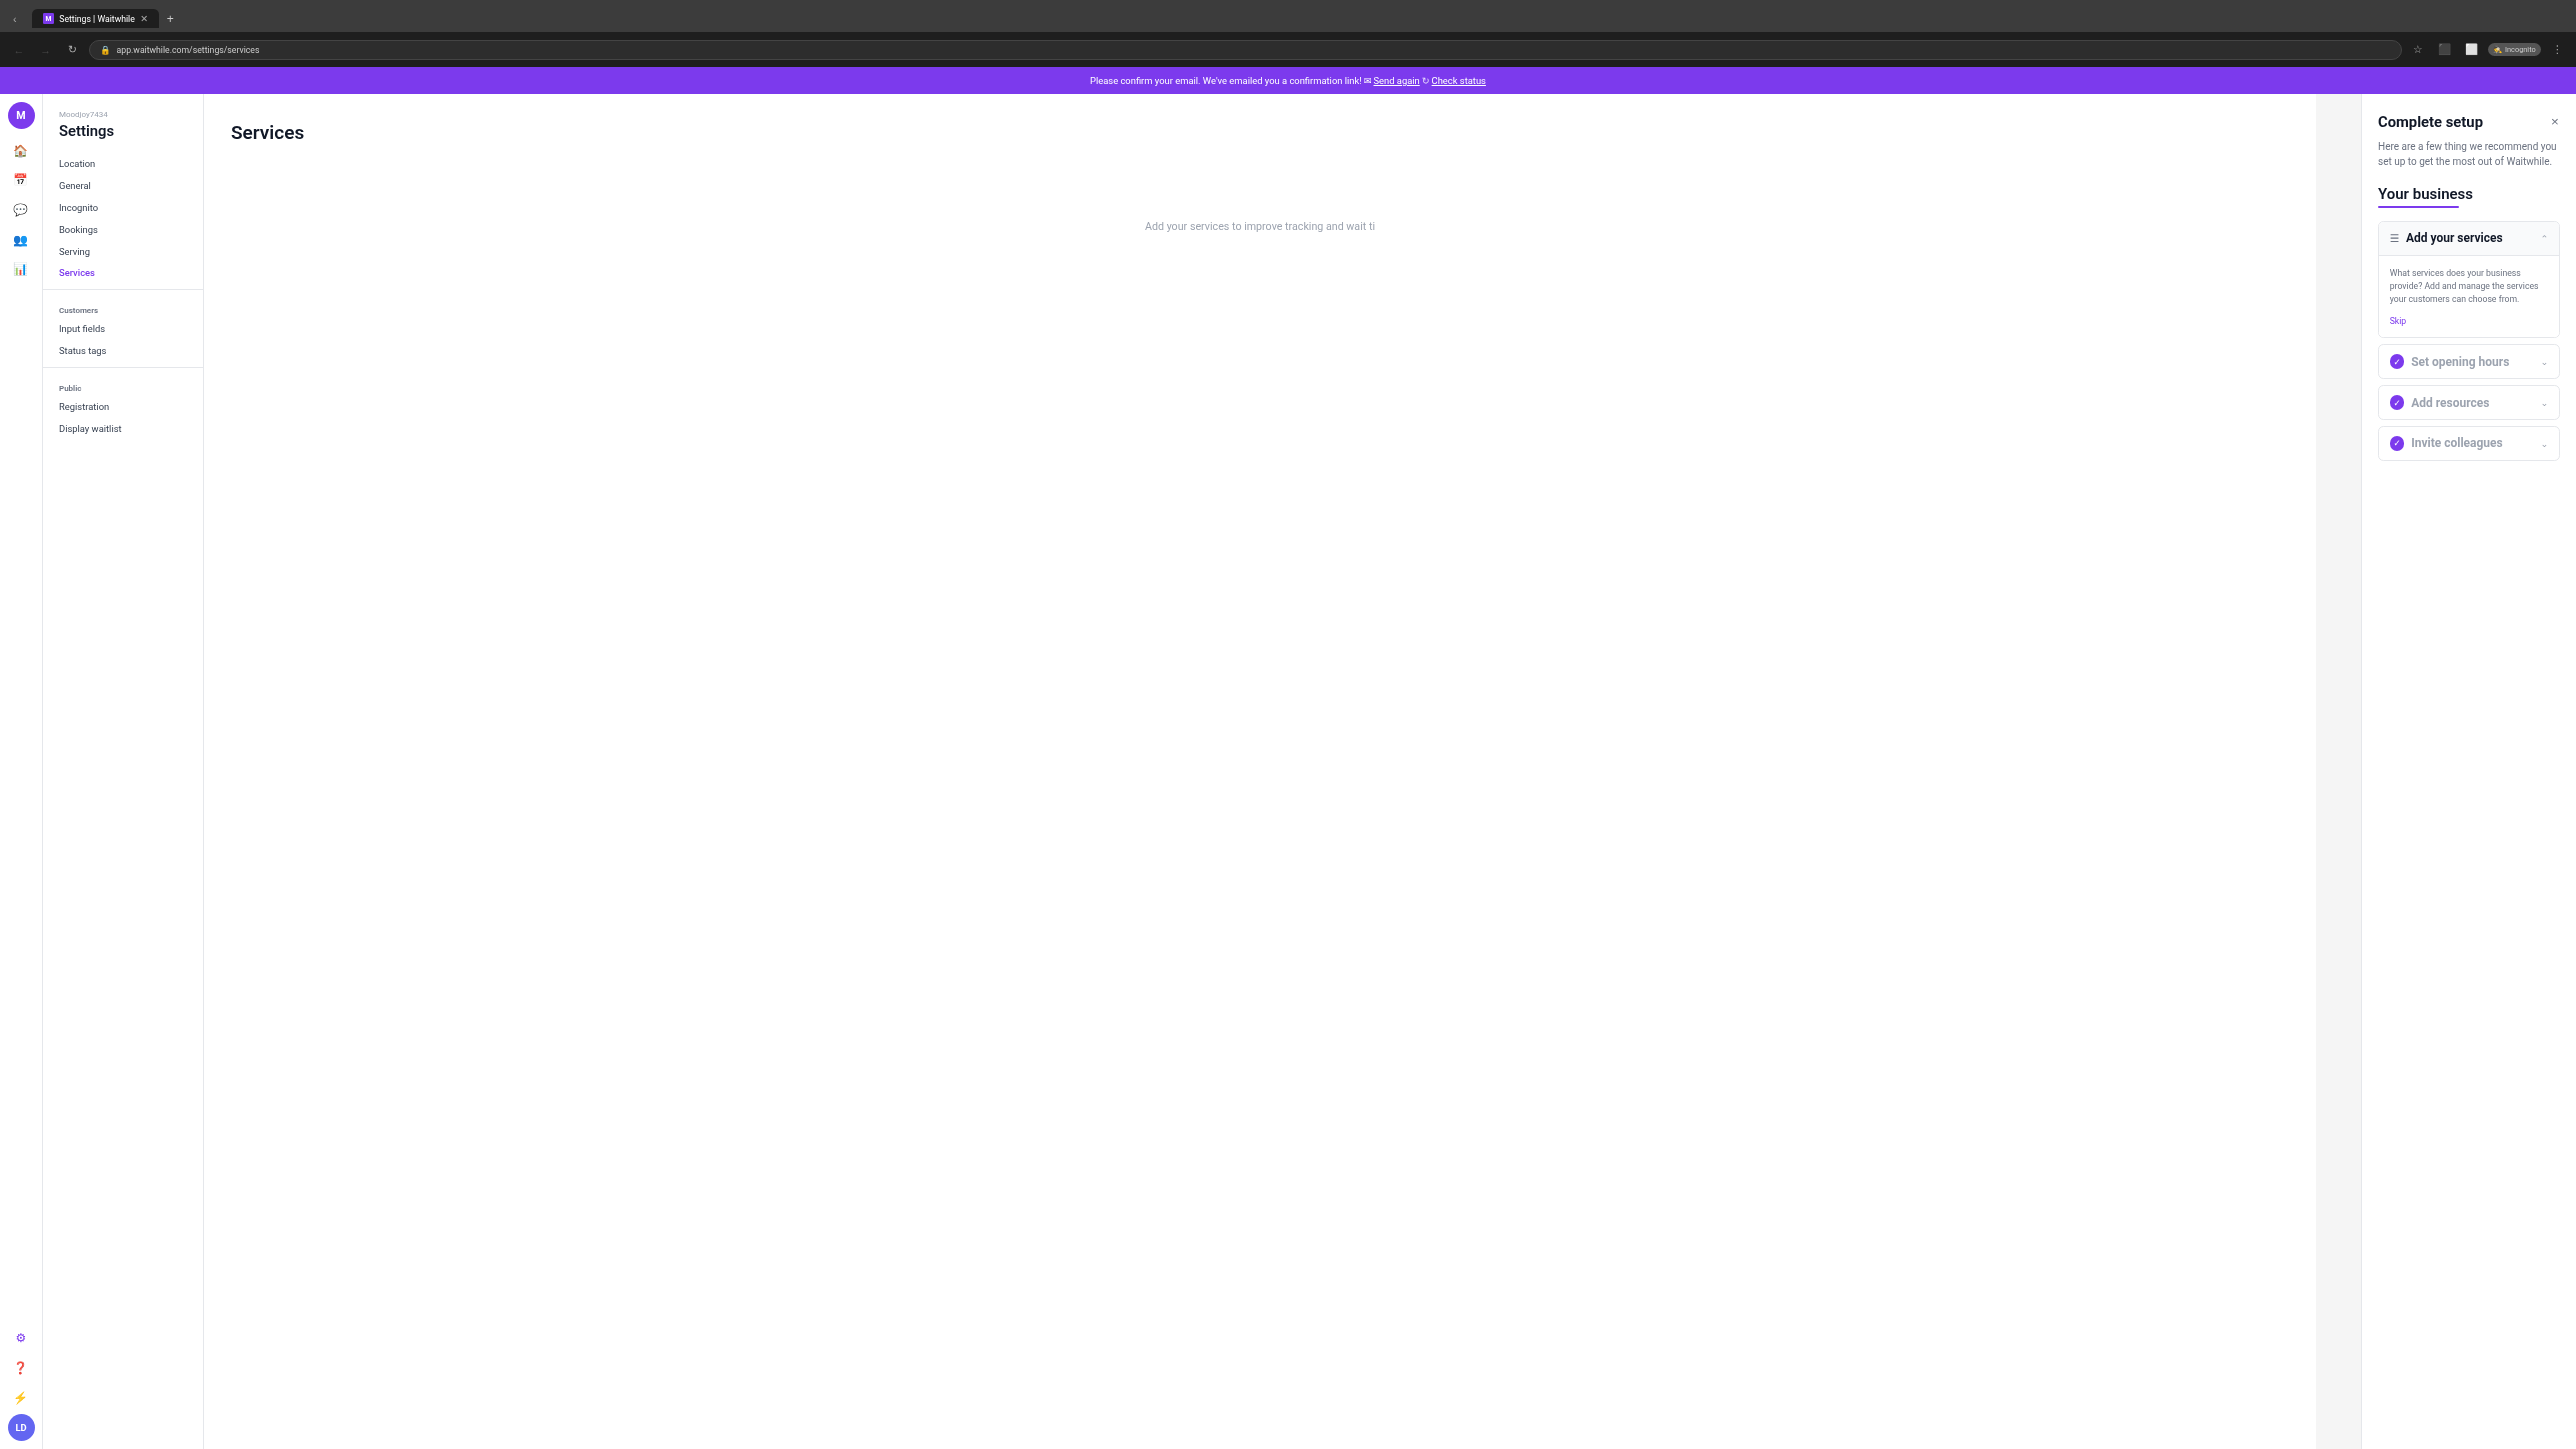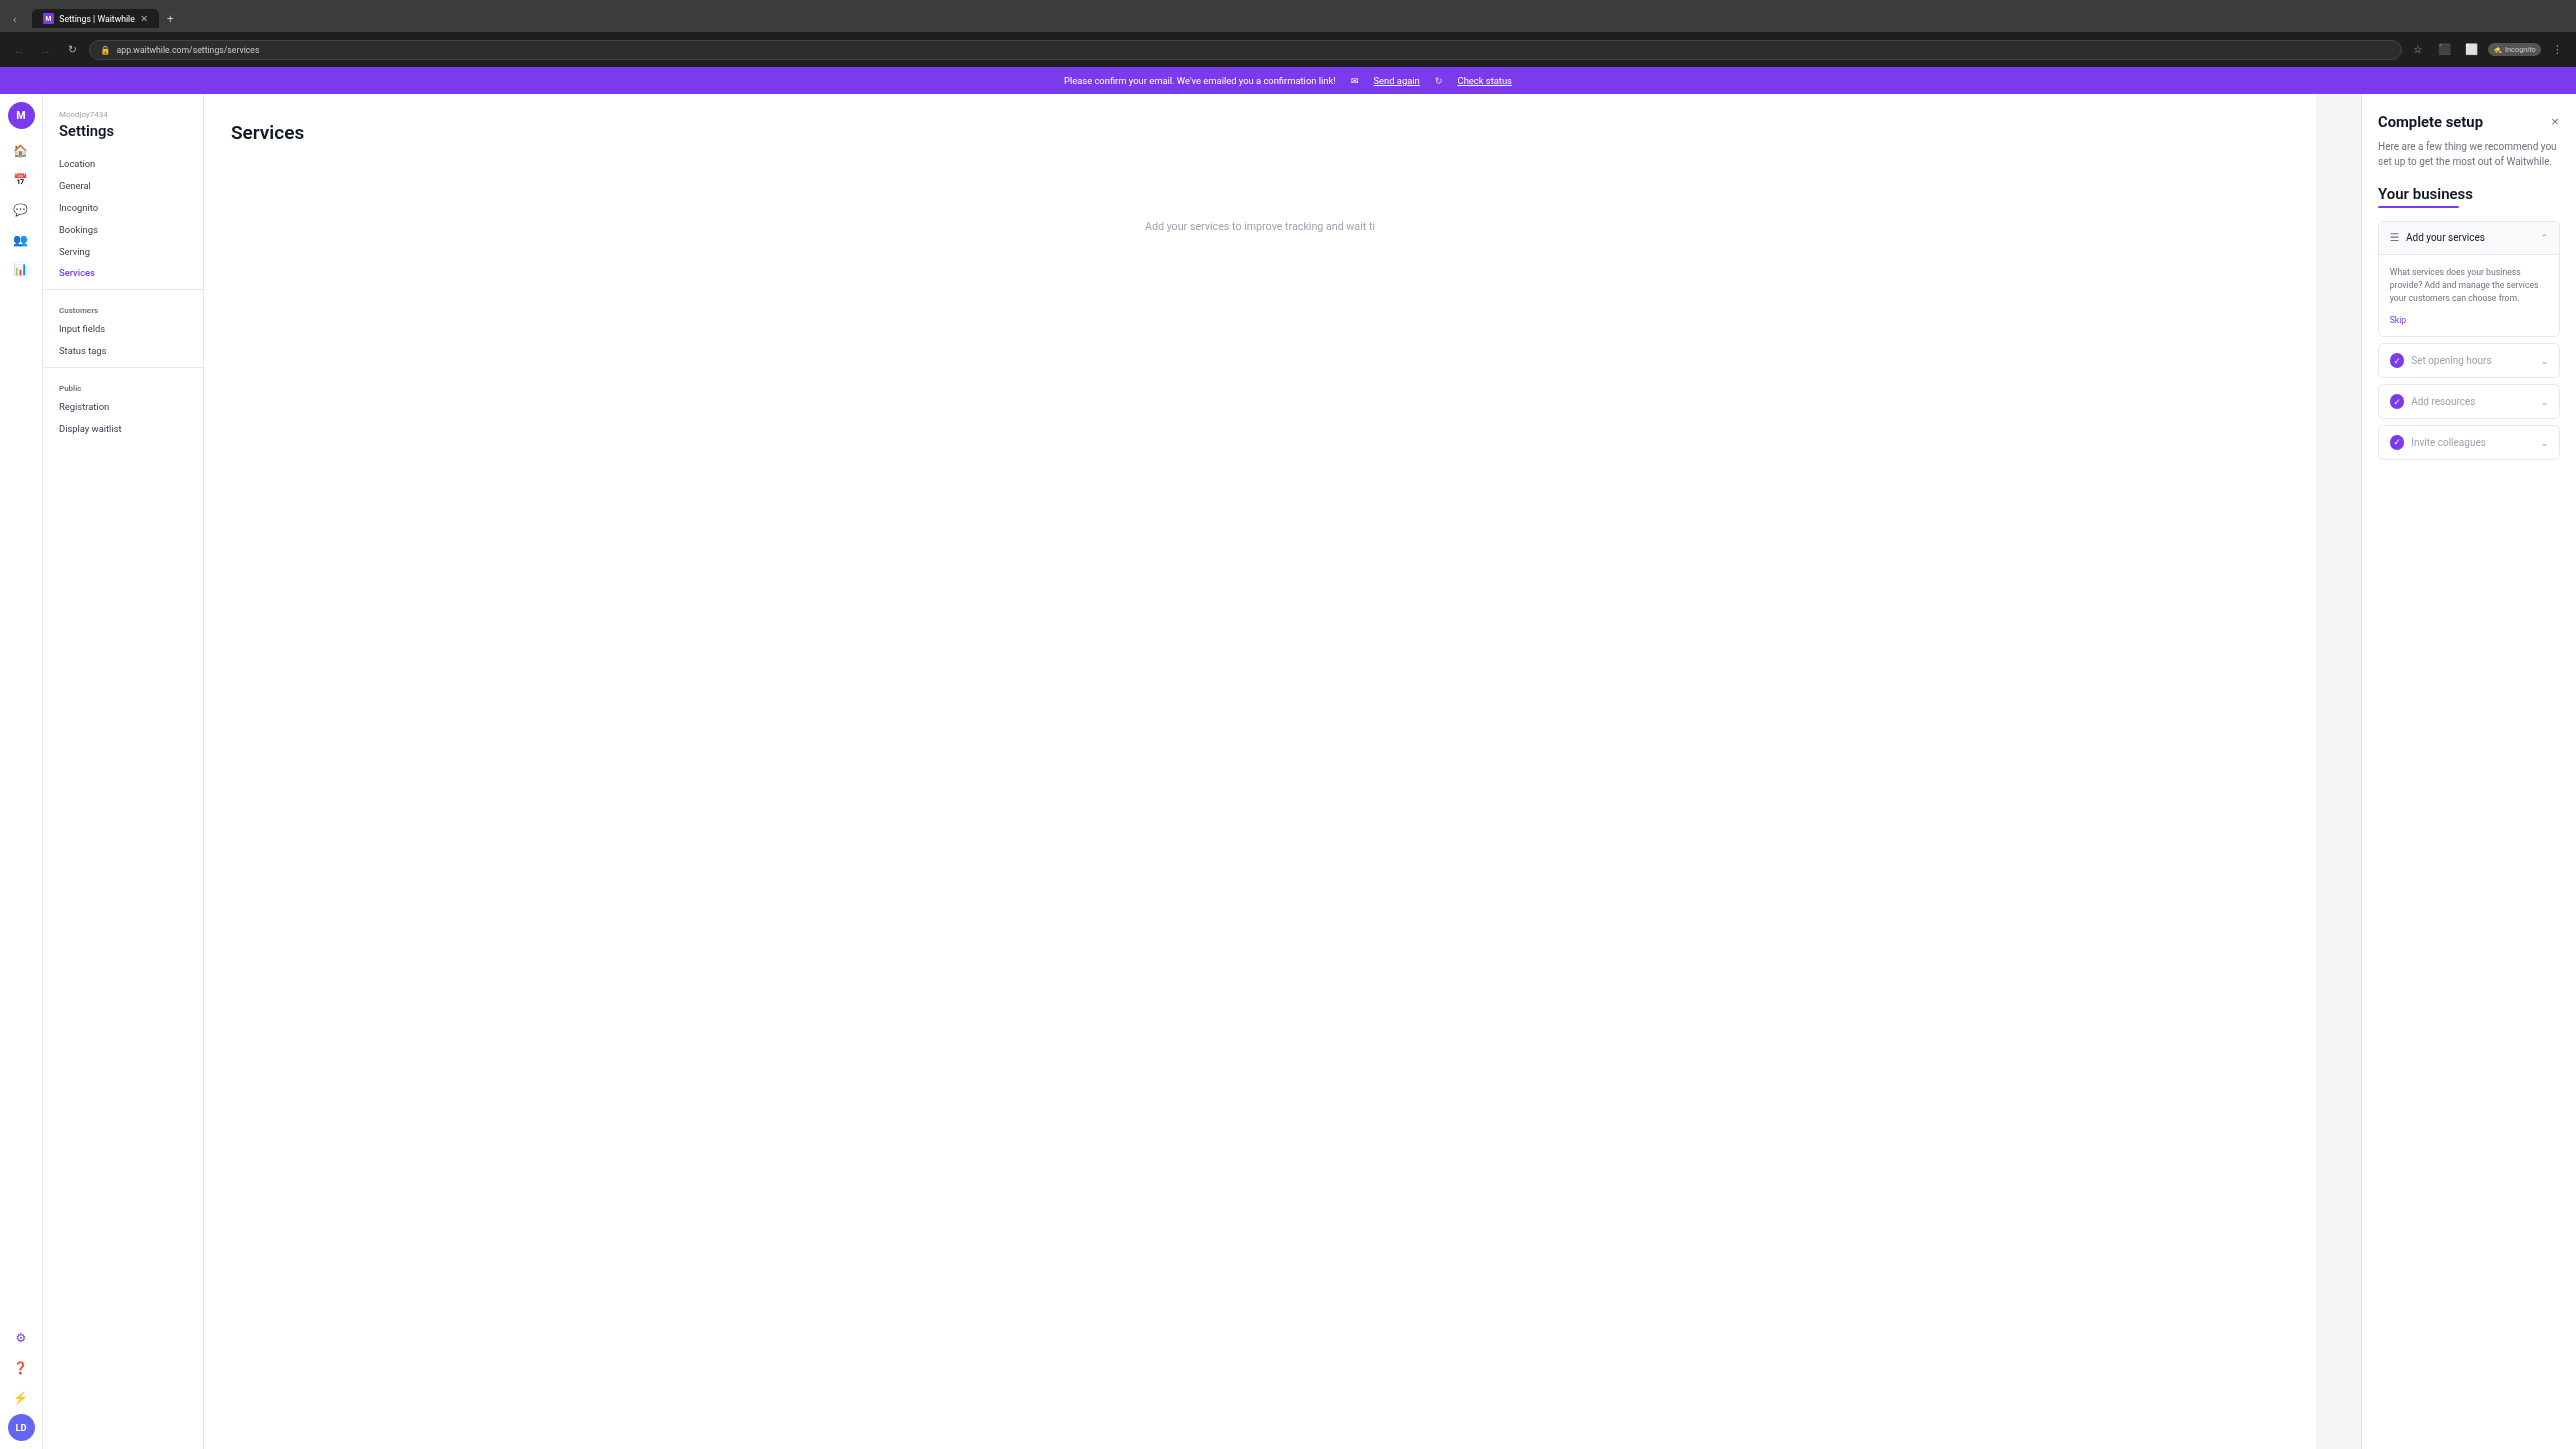--- a/index.html
+++ b/index.html
@@ -22,21 +22,21 @@
     .url-bar { flex: 1; background: #2d2d2d; border: 0.7px solid #444; border-radius: 13.4px; padding: 4px 10.7px; color: #ddd; font-size: 8.7px; display: flex; align-items: center; gap: 5.4px; }
     .url-text { color: #ccc; font-size: 8.7px; }
     .nav-right { display: flex; align-items: center; gap: 5.4px; }
     .nav-icon-btn { background: none; border: none; color: #aaa; font-size: 10.7px; cursor: pointer; width: 21.5px; height: 21.5px; border-radius: 50%; display: flex; align-items: center; justify-content: center; }
     .incognito-badge { background: #555; color: #ccc; font-size: 7.4px; padding: 2px 5.4px; border-radius: 8px; display: flex; align-items: center; gap: 2.7px; }
 
     
     .app-container { display: flex; flex-direction: column; height: calc(100vh - 67px); }
 
     
-    .announcement-bar { background: #7c3aed; color: white; padding: 8px 16px; display: flex; align-items: center; justify-content: center; gap: 15px; font-size: 9.4px; }
+    .announcement-bar { background: #7c3aed; color: white; padding: 8px 16px; display: flex; align-items: center; justify-content: center; gap: 2px; font-size: 9.4px; }
     .announcement-bar a { color: white; text-decoration: underline; cursor: pointer; }
 
     
     .app-body { display: flex; flex: 1; overflow: hidden; }
 
     
     .icon-sidebar { width: 43px; background: white; border-right: 0.7px solid #e5e7eb; display: flex; flex-direction: column; align-items: center; padding: 8px 0; gap: 2.7px; }
     .icon-sidebar-avatar { width: 27px; height: 27px; border-radius: 50%; background: #7c3aed; color: white; display: flex; align-items: center; justify-content: center; font-size: 10.7px; font-weight: bold; margin-bottom: 5.4px; }
     .sidebar-icon-btn { width: 27px; height: 27px; border-radius: 5.4px; display: flex; align-items: center; justify-content: center; cursor: pointer; color: #6b7280; font-size: 12px; border: none; background: none; }
     .sidebar-icon-btn.active { color: #7c3aed; }
@@ -66,21 +66,21 @@
     .setup-panel-close { background: none; border: none; font-size: 13.4px; cursor: pointer; color: #6b7280; padding: 1.3px; }
     .setup-panel-desc { font-size: 10px; color: #6b7280; line-height: 1.5; margin-bottom: 16px; }
     .setup-section-title { font-size: 15px; font-weight: 600; color: #111827; margin-bottom: 2.7px; }
     .setup-section-underline { width: 81px; height: 2px; background: #7c3aed; border-radius: 1.3px; margin-bottom: 13.4px; }
 
     
     .setup-item { border: 0.7px solid #e5e7eb; border-radius: 5.4px; margin-bottom: 5.4px; overflow: hidden; }
     .setup-item-header { display: flex; align-items: center; justify-content: space-between; padding: 9.4px 10.7px; cursor: pointer; }
     .setup-item-header.expanded { background: #f9fafb; }
     .setup-item-left { display: flex; align-items: center; gap: 6.7px; }
-    .setup-item-title { font-size: 10px; font-weight: 400; color: #111827; }
+    .setup-item-title { font-size: 12px; font-weight: 700; color: #111827; }
     .setup-item-title.completed { color: #9ca3af; }
     .setup-item-body { padding: 10.7px; border-top: 0.7px solid #e5e7eb; background: white; }
     .setup-item-desc { font-size: 8.7px; color: #6b7280; line-height: 1.5; margin-bottom: 8px; }
     .setup-skip-link { color: #7c3aed; font-size: 8.7px; cursor: pointer; text-decoration: none; }
     .chevron-icon { color: #9ca3af; font-size: 9.4px; }
     .check-circle { width: 14.8px; height: 14.8px; border-radius: 50%; background: #7c3aed; display: flex; align-items: center; justify-content: center; color: white; font-size: 8.7px; flex-shrink: 0; }
   </style>
 </head>
 <body>
 

